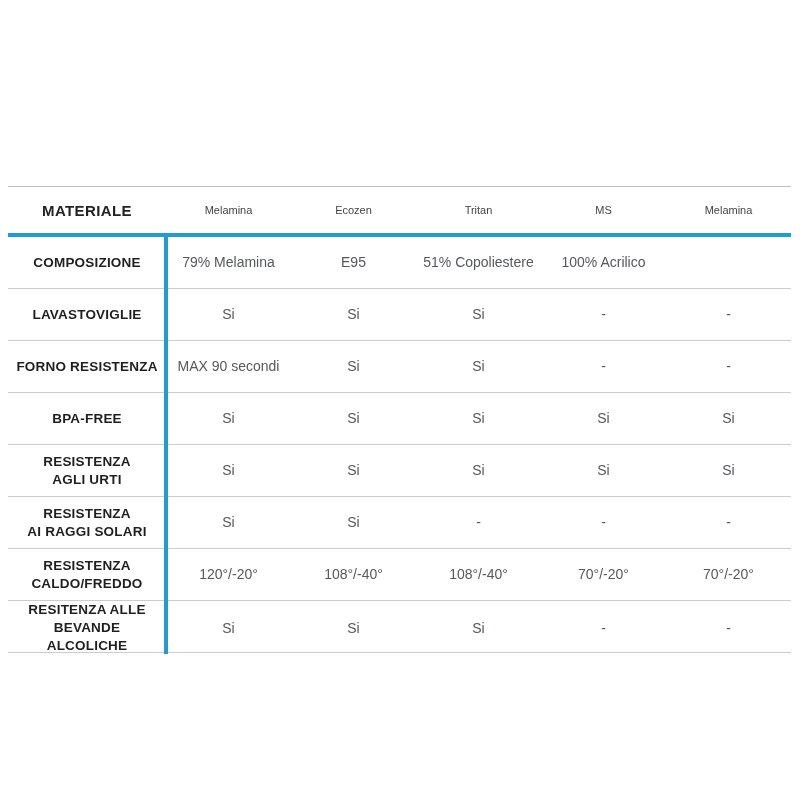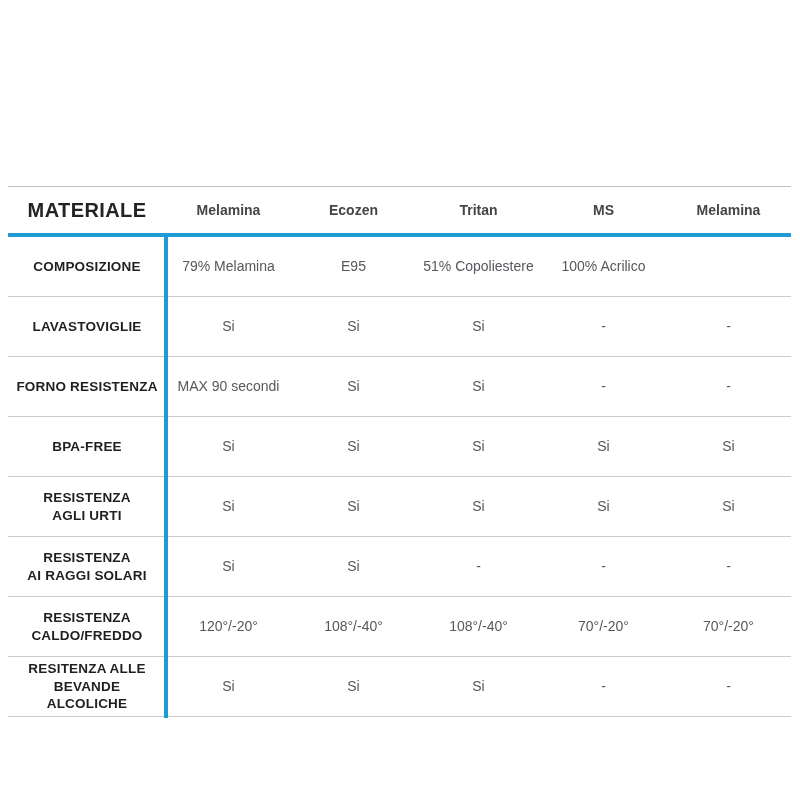--- a/index.html
+++ b/index.html
@@ -40,37 +40,37 @@
   }
   .tbody { position: relative; }
   .accent-vline {
     position: absolute;
     left: 156px; top: 0; bottom: -1px;
     width: 4px;
     background: var(--accent);
     z-index: 2;
   }
   .body-row {
-    height: 60px;
+    height: 52px;
     border-bottom: 1px solid var(--grid-line);
   }
   .cell {
     text-align: center;
     white-space: pre-line;
     padding: 0 6px;
   }
   .header-label {
-    font-size: 20px;
+    font-size: 15px;
     font-weight: bold;
     color: #232323;
     letter-spacing: 0.4px;
   }
   .header-material {
-    font-size: 14px;
-    font-weight: bold;
+    font-size: 11px;
+    font-weight: normal;
     color: var(--header-text);
   }
   .label-cell {
     font-size: 13.5px;
     font-weight: bold;
     color: var(--label-text);
     letter-spacing: 0.2px;
     line-height: 1.32;
   }
   .value-cell {

